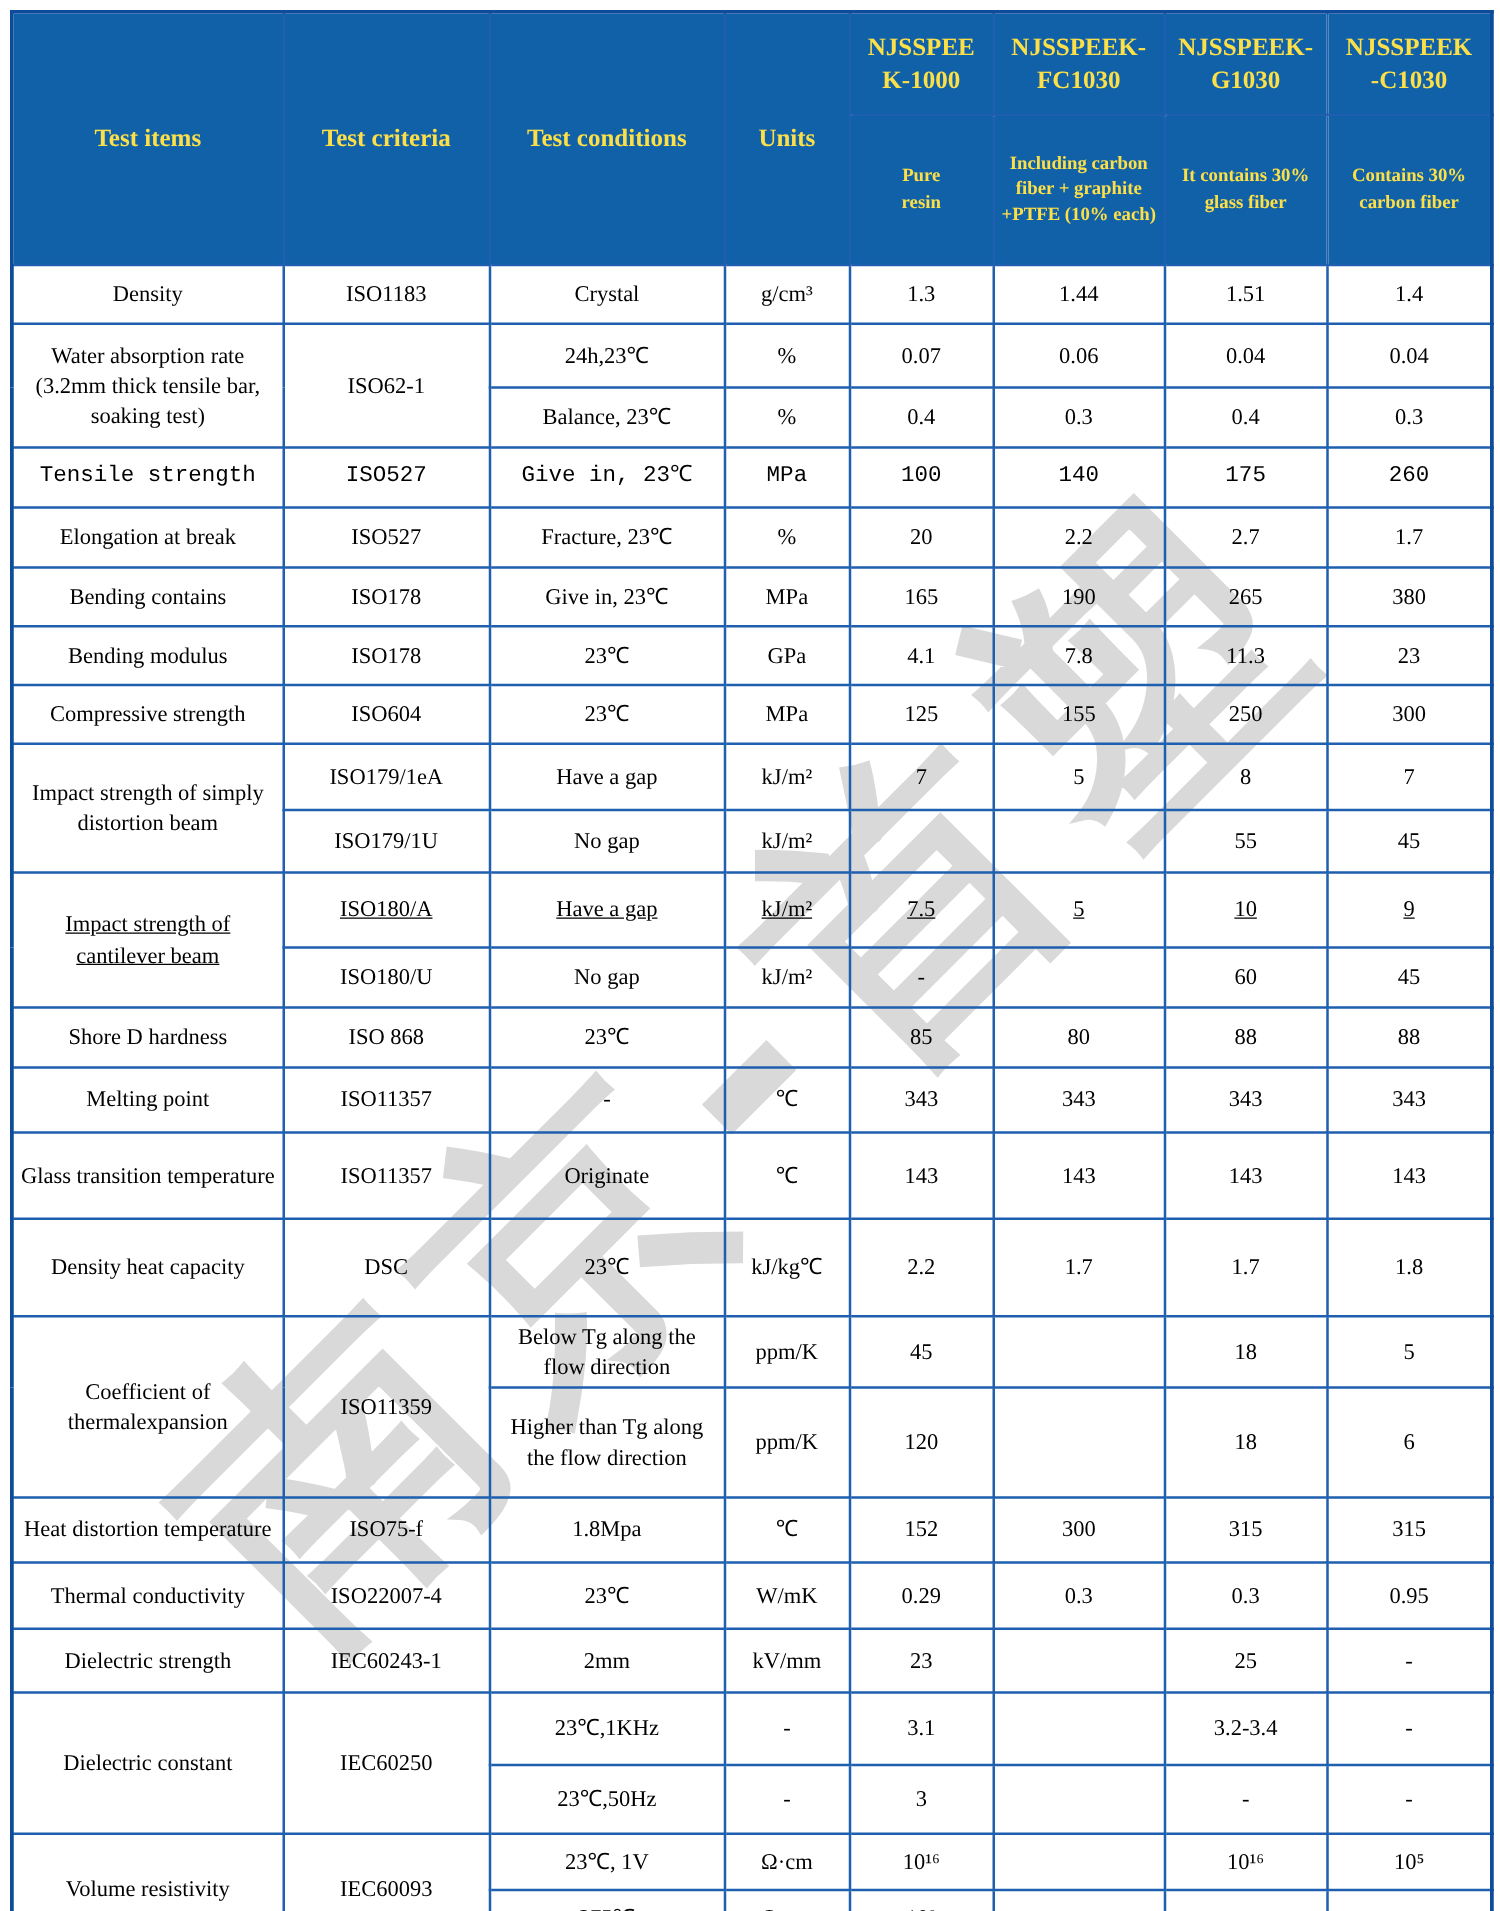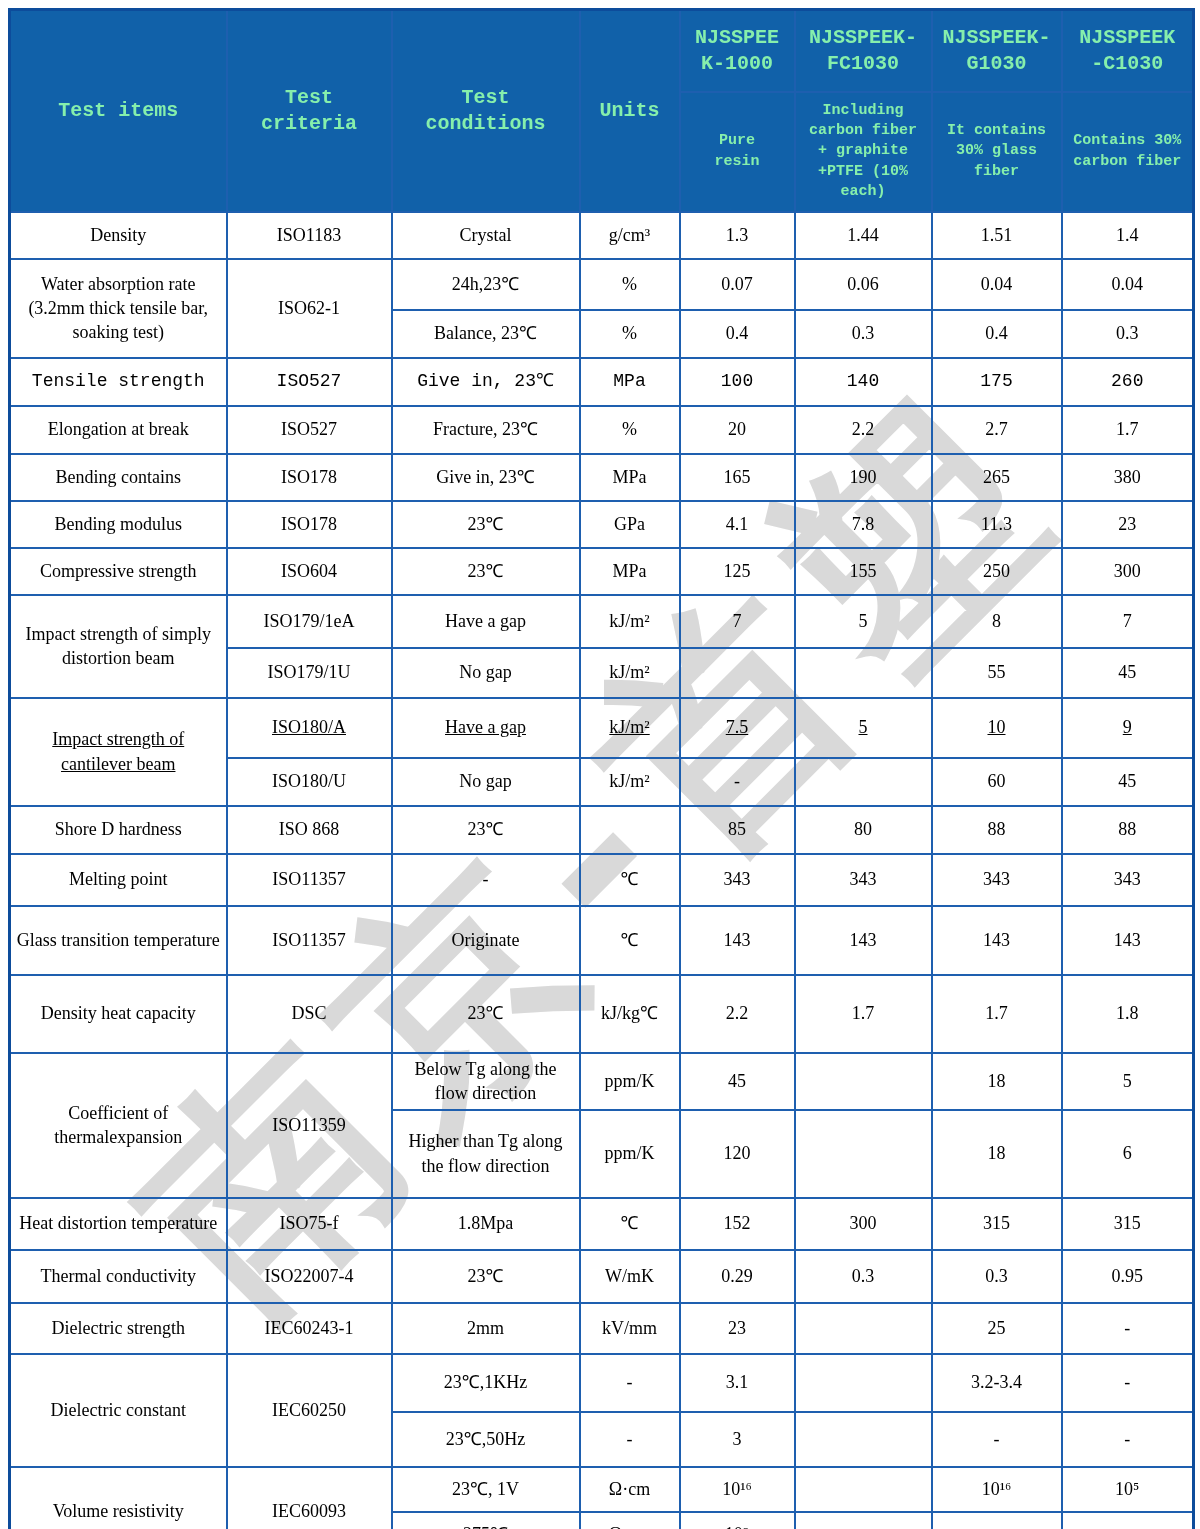--- a/index.html
+++ b/index.html
@@ -33,25 +33,24 @@
   table.spec{border:3px solid #0d4c9b;}
   .spec th,.spec td{
     border:2px solid #1e5faf;
     text-align:center;
     vertical-align:middle;
     padding:2px 5px;
     overflow:hidden;
   }
   .spec thead th{
     background:#1161a9;
-    color:#86efac;
+    color:#fde047;
     font-weight:bold;
     font-size:20px;
     line-height:1.3;
-    font-family:Liberation Mono, monospace;
   }
   .spec thead .product-name{white-space:pre-line;font-size:20px;}
   .spec thead .product-desc{font-size:15px;white-space:pre-line;line-height:1.35;}
   .spec tbody td{
     font-size:18px;
     color:#000000;
     background:transparent;
     line-height:1.35;
   }
 </style>

